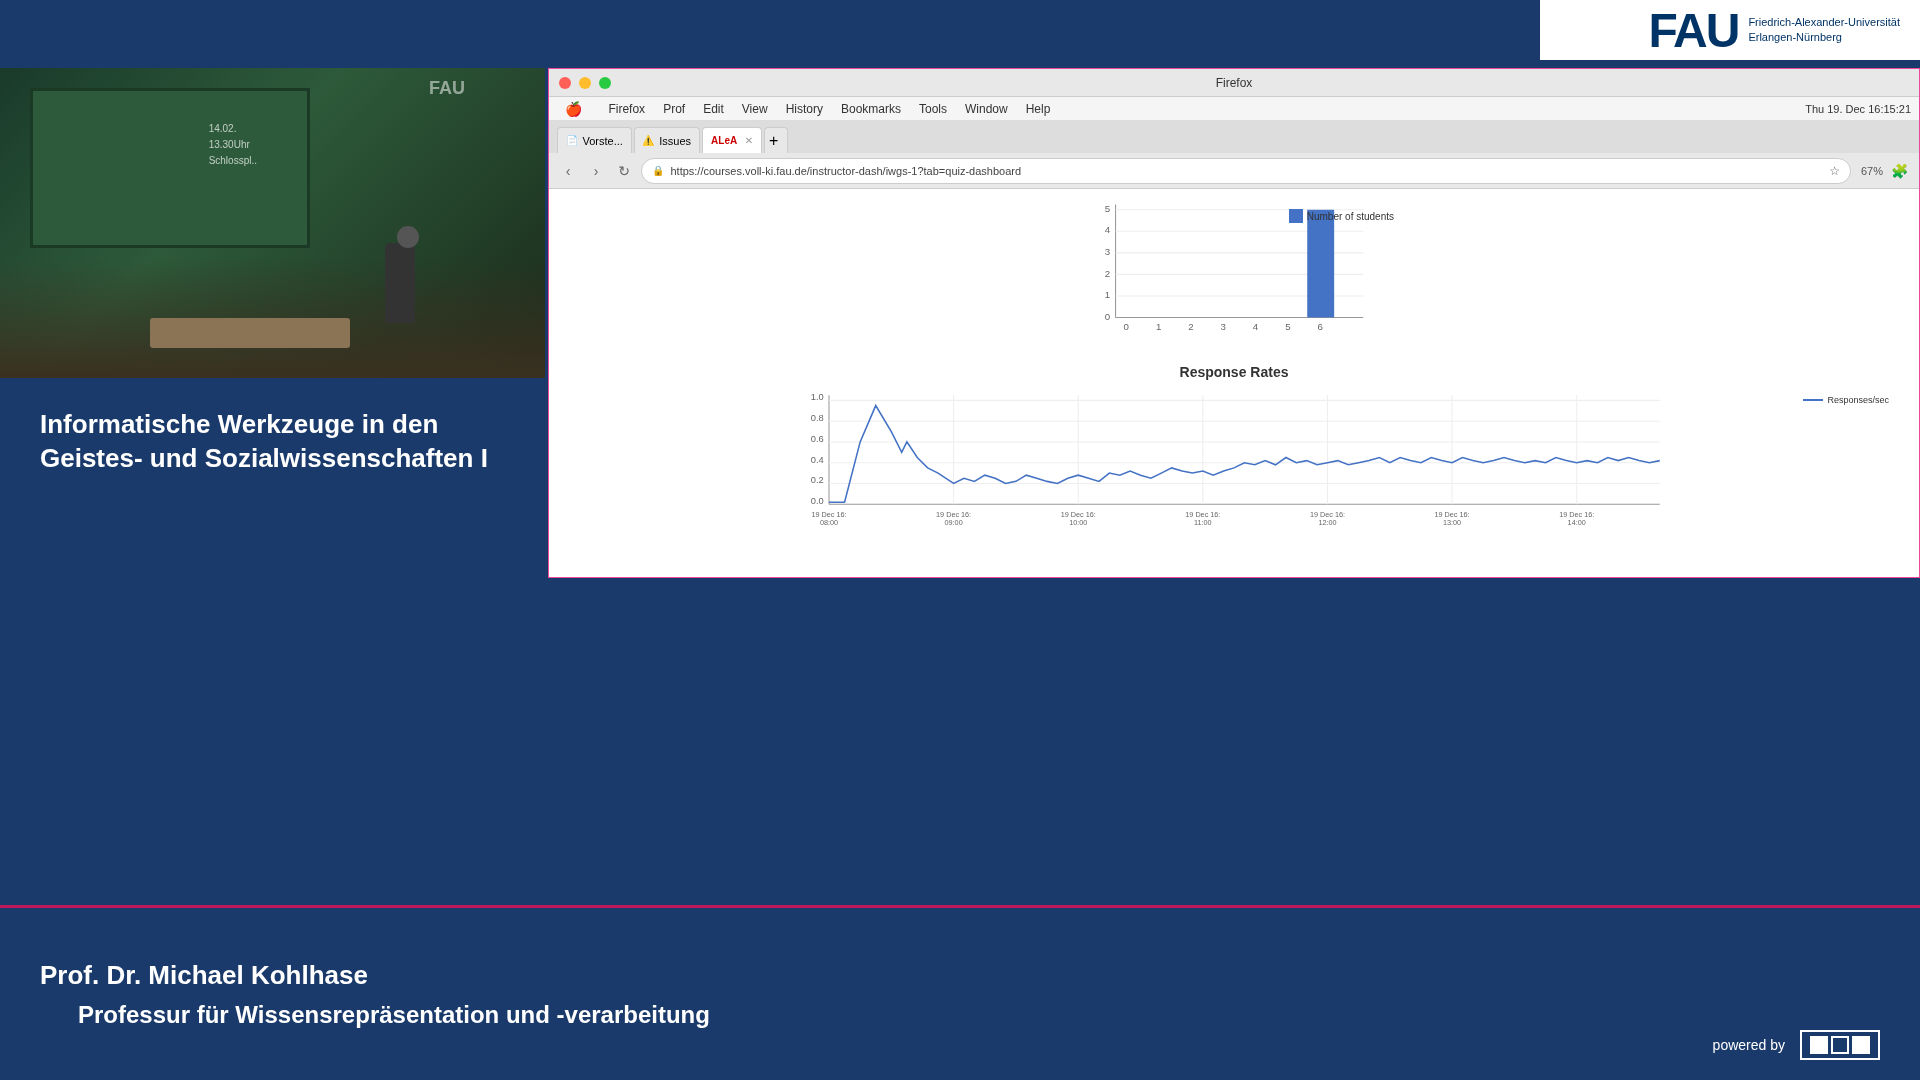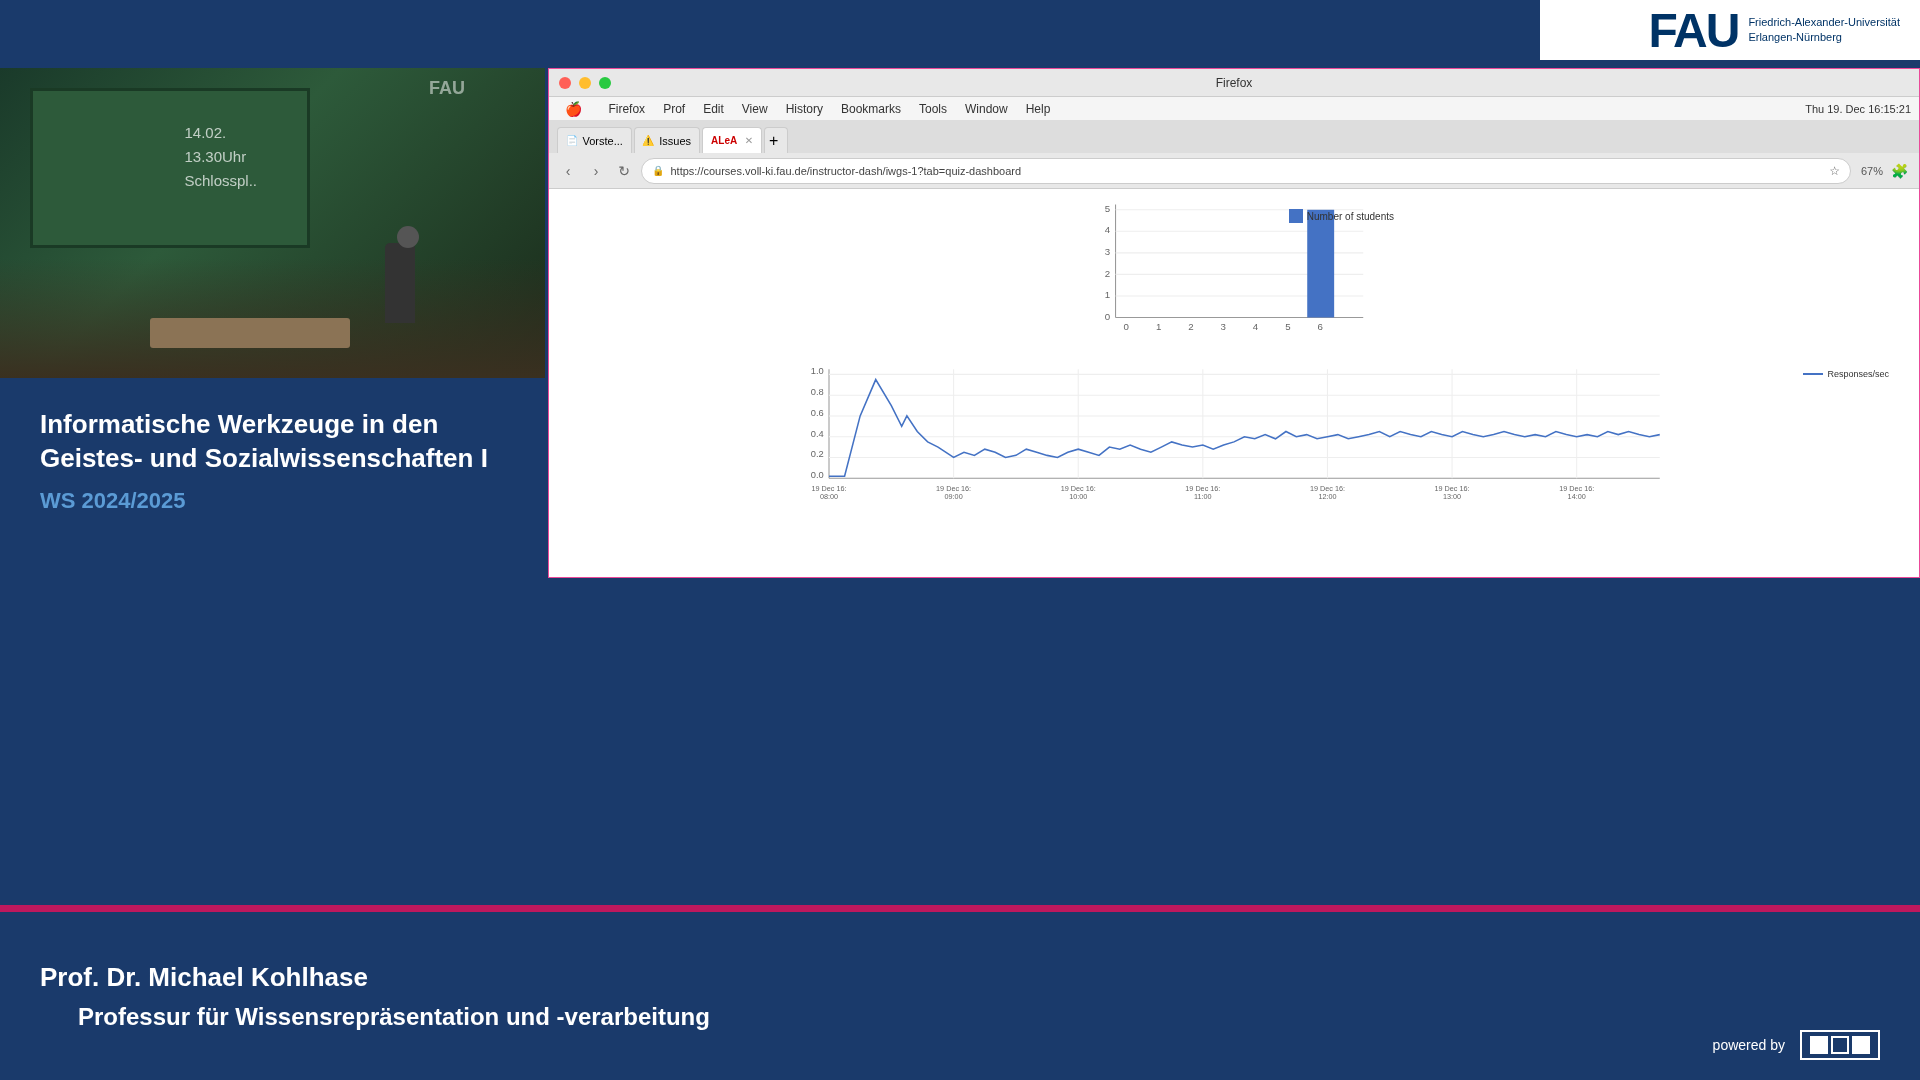--- a/index.html
+++ b/index.html
@@ -60,21 +60,21 @@
       width: 280px;
       height: 160px;
       background: #2d5a3a;
       border: 3px solid #1a3a25;
     }
     .chalkboard-text {
       position: absolute;
       top: 30px;
       right: 50px;
       color: rgba(255,255,255,0.7);
-      font-size: 15px;
+      font-size: 10px;
       line-height: 1.6;
     }
     
     .video-watermark {
       position: absolute;
       top: 10px;
       right: 80px;
       color: rgba(255,255,255,0.5);
       font-size: 18px;
       font-weight: bold;
@@ -146,21 +146,21 @@
       position: absolute;
       bottom: 0;
       left: 0;
       right: 0;
       height: 175px;
       background: #1a3a6b;
       display: flex;
       flex-direction: column;
       justify-content: center;
       padding: 20px 40px;
-      border-top: 7px solid #be185d;
+      border-top: 3px solid #be185d;
     }
     .professor-name {
       color: white;
       font-size: 26px;
       font-weight: bold;
       margin-bottom: 10px;
     }
     .professor-title {
       color: white;
       font-size: 24px;
@@ -423,21 +423,20 @@
     <div class="video-watermark">FAU</div>
     <div class="floor-area"></div>
     <div class="desk"></div>
     <div class="person"></div>
     <div class="person-head"></div>
   </div>
 </div>
 
 <div class="info-panel">
   <div class="course-title">Informatische Werkzeuge in den Geistes- und Sozialwissenschaften I</div>
-  <div class="course-semester">WS 2024/2025</div>
 </div>
 
 <div class="bottom-info">
   <div class="professor-name">Prof. Dr. Michael Kohlhase</div>
   <div class="professor-title">Professur für Wissensrepräsentation und -verarbeitung</div>
   <div class="powered-by">
     <span>powered by</span>
     <div class="rrze-logo">
       <div class="rrze-square"></div>
       <div class="rrze-square outline"></div>
@@ -532,20 +531,21 @@
           <line x1="30" y1="50" x2="260" y2="50" stroke="#eee" stroke-width="1"></line>
           <line x1="30" y1="70" x2="260" y2="70" stroke="#eee" stroke-width="1"></line>
           <line x1="30" y1="90" x2="260" y2="90" stroke="#eee" stroke-width="1"></line>
 
           <rect x="208" y="10" width="25" height="100" fill="#4472C4"></rect>
         </svg>
       </div>
     </div>
 
     <div class="response-section">
+      <div class="section-title">Response Rates</div>
       <div class="line-chart-container">
         <div class="line-legend">
           <div class="line-legend-color"></div>
           <span>Responses/sec</span>
         </div>
         <svg class="line-chart-svg" viewBox="0 0 860 130">
 
           <line x1="40" y1="5" x2="40" y2="110" stroke="#999" stroke-width="1"></line>
 
           <line x1="40" y1="110" x2="840" y2="110" stroke="#999" stroke-width="1"></line>

